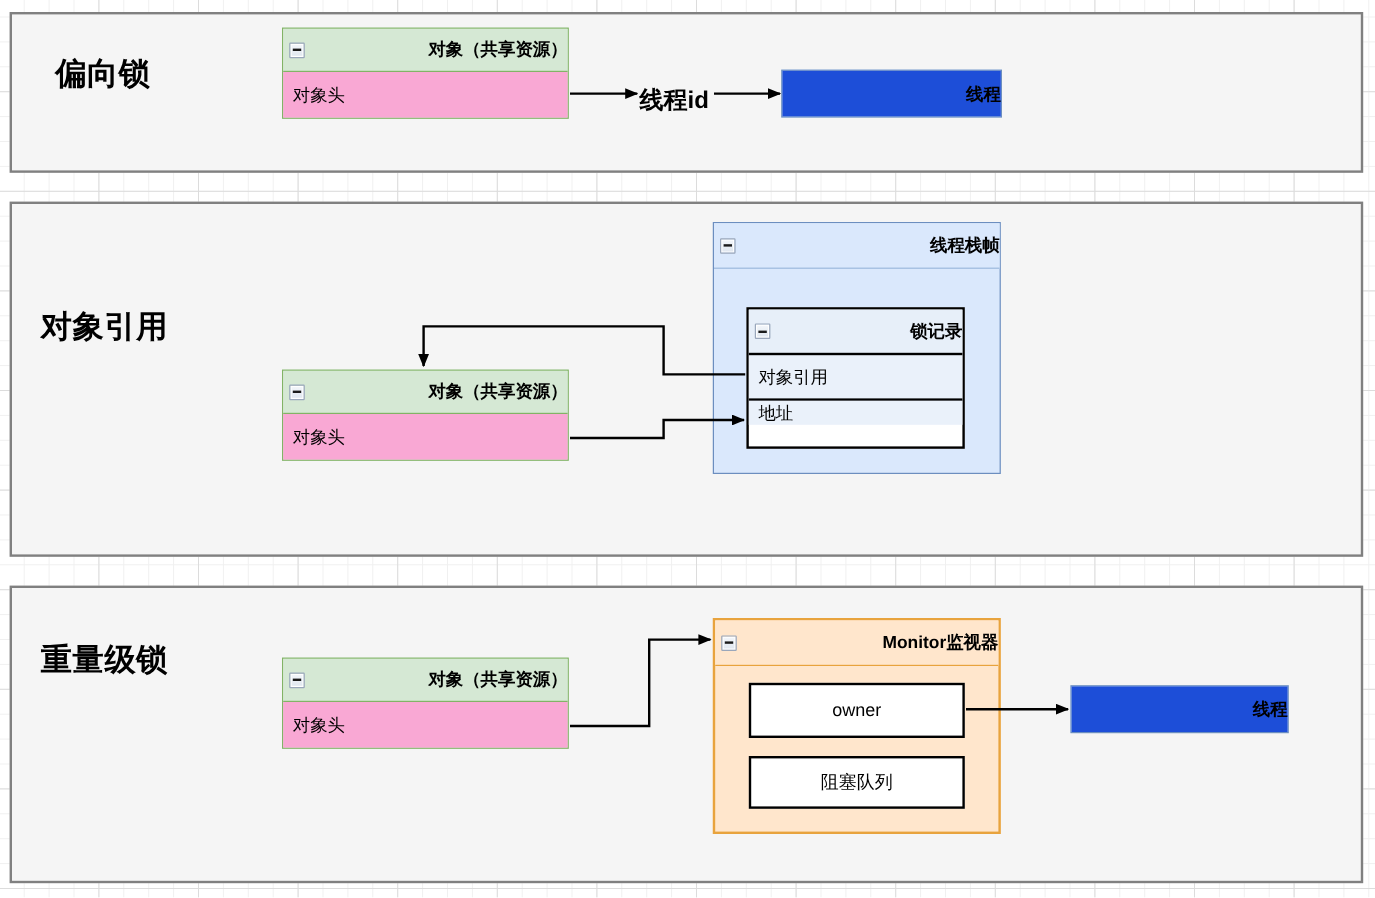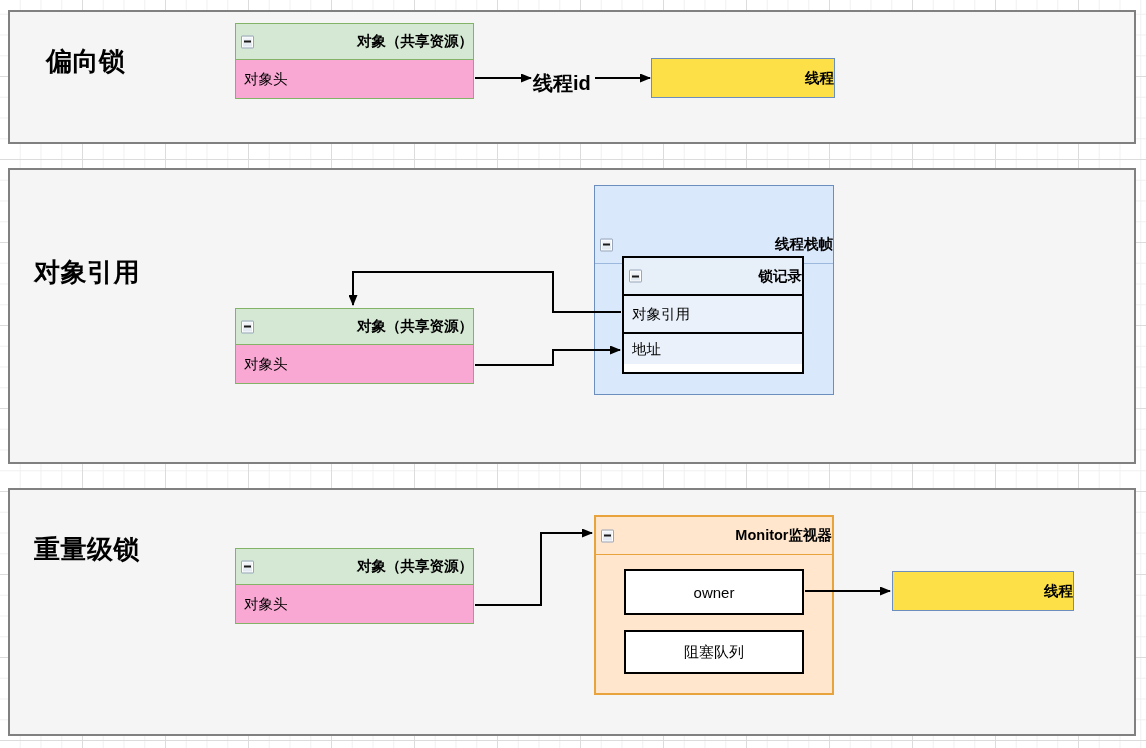--- a/index.html
+++ b/index.html
@@ -91,21 +91,21 @@
     background: #1b1b1b;
   }
 
   
   .box-green { border: 1px solid #82b366; background: #d5e8d4; }
   .box-green .title { background: #d5e8d4; border-bottom: 1px solid #82b366; }
   .box-green .row { background: #f9a8d4; }
 
   
   .box-blue { border: 1px solid #6c8ebf; background: #dae8fc; }
-  .box-blue .title { background: #fde047; padding-left: 28px; }
+  .box-blue .title { background: #1d4ed8; padding-left: 28px; }
   .box-blue-frame { border: 1px solid #6c8ebf; background: #dae8fc; }
   .box-blue-frame .title { background: #dae8fc; border-bottom: 1px solid #9cb8dc; }
 
   
   .box-rec { border: 2px solid #000000; background: #ffffff; }
   .box-rec .title { background: #e7eff9; border-bottom: 2px solid #000000; }
   .box-rec .row { background: #eaf1fa; border-bottom: 2px solid #000000; }
   .box-rec .row.last { border-bottom: none; }
 
   
@@ -173,33 +173,33 @@
 
   <div class="classbox box-green" style="left:235px; top:308px; width:239px; height:76px;">
     <div class="title" style="height:36px;">
       <span class="collapse-icon"></span>
       <span>对象（共享资源）</span>
     </div>
     <div class="row" style="height:38px;">对象头</div>
   </div>
 
   <div class="classbox box-blue-frame" style="left:594px; top:185px; width:240px; height:210px;">
-    <div class="title" style="height:38px;margin-top:40px;">
+    <div class="title" style="height:38px;">
       <span class="collapse-icon"></span>
       <span>线程栈帧</span>
     </div>
   </div>
 
   <div class="classbox box-rec" style="left:622px; top:256px; width:182px; height:118px;">
     <div class="title" style="height:38px;">
       <span class="collapse-icon"></span>
       <span>锁记录</span>
     </div>
     <div class="row" style="height:38px;">对象引用</div>
-    <div class="row last" style="height:30px;">地址</div>
+    <div class="row last" style="height:20px;">地址</div>
   </div>
 
   <div class="section" style="left:8px; top:488px; width:1128px; height:248px;"></div>
 
   <div class="section-label" style="left:34px; top:532px;">重量级锁</div>
 
   <div class="classbox box-green" style="left:235px; top:548px; width:239px; height:76px;">
     <div class="title" style="height:36px;">
       <span class="collapse-icon"></span>
       <span>对象（共享资源）</span>

